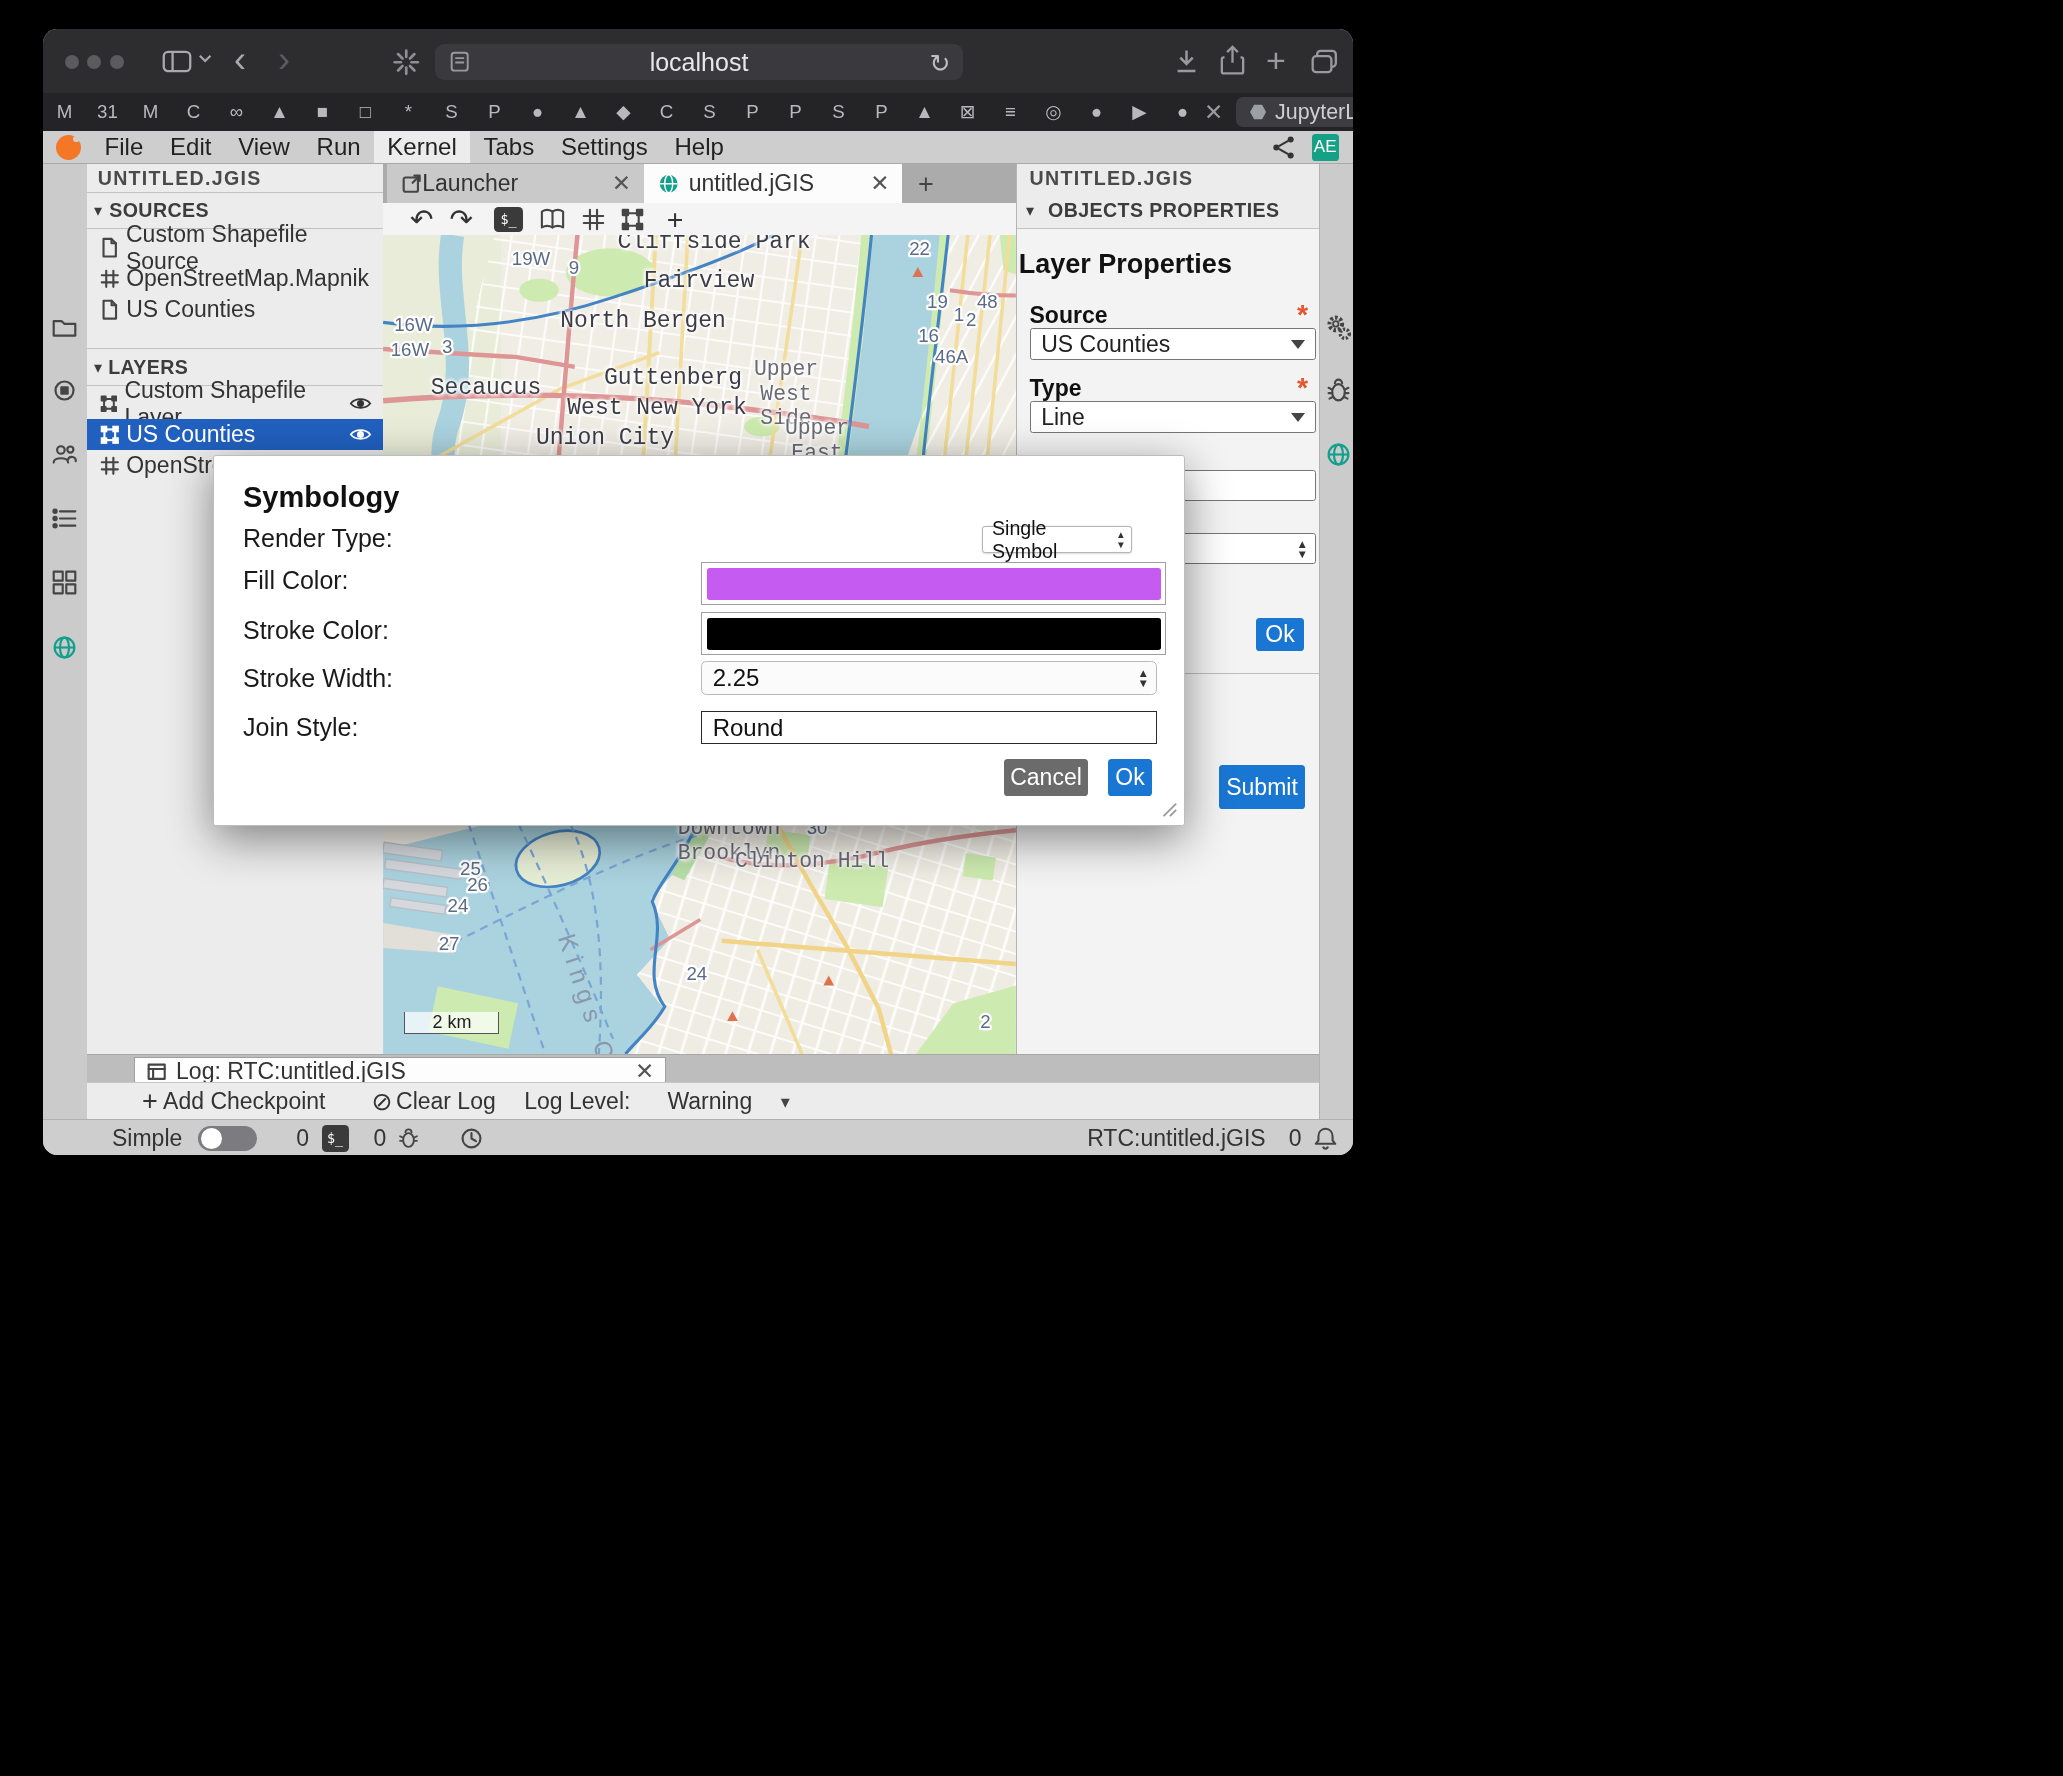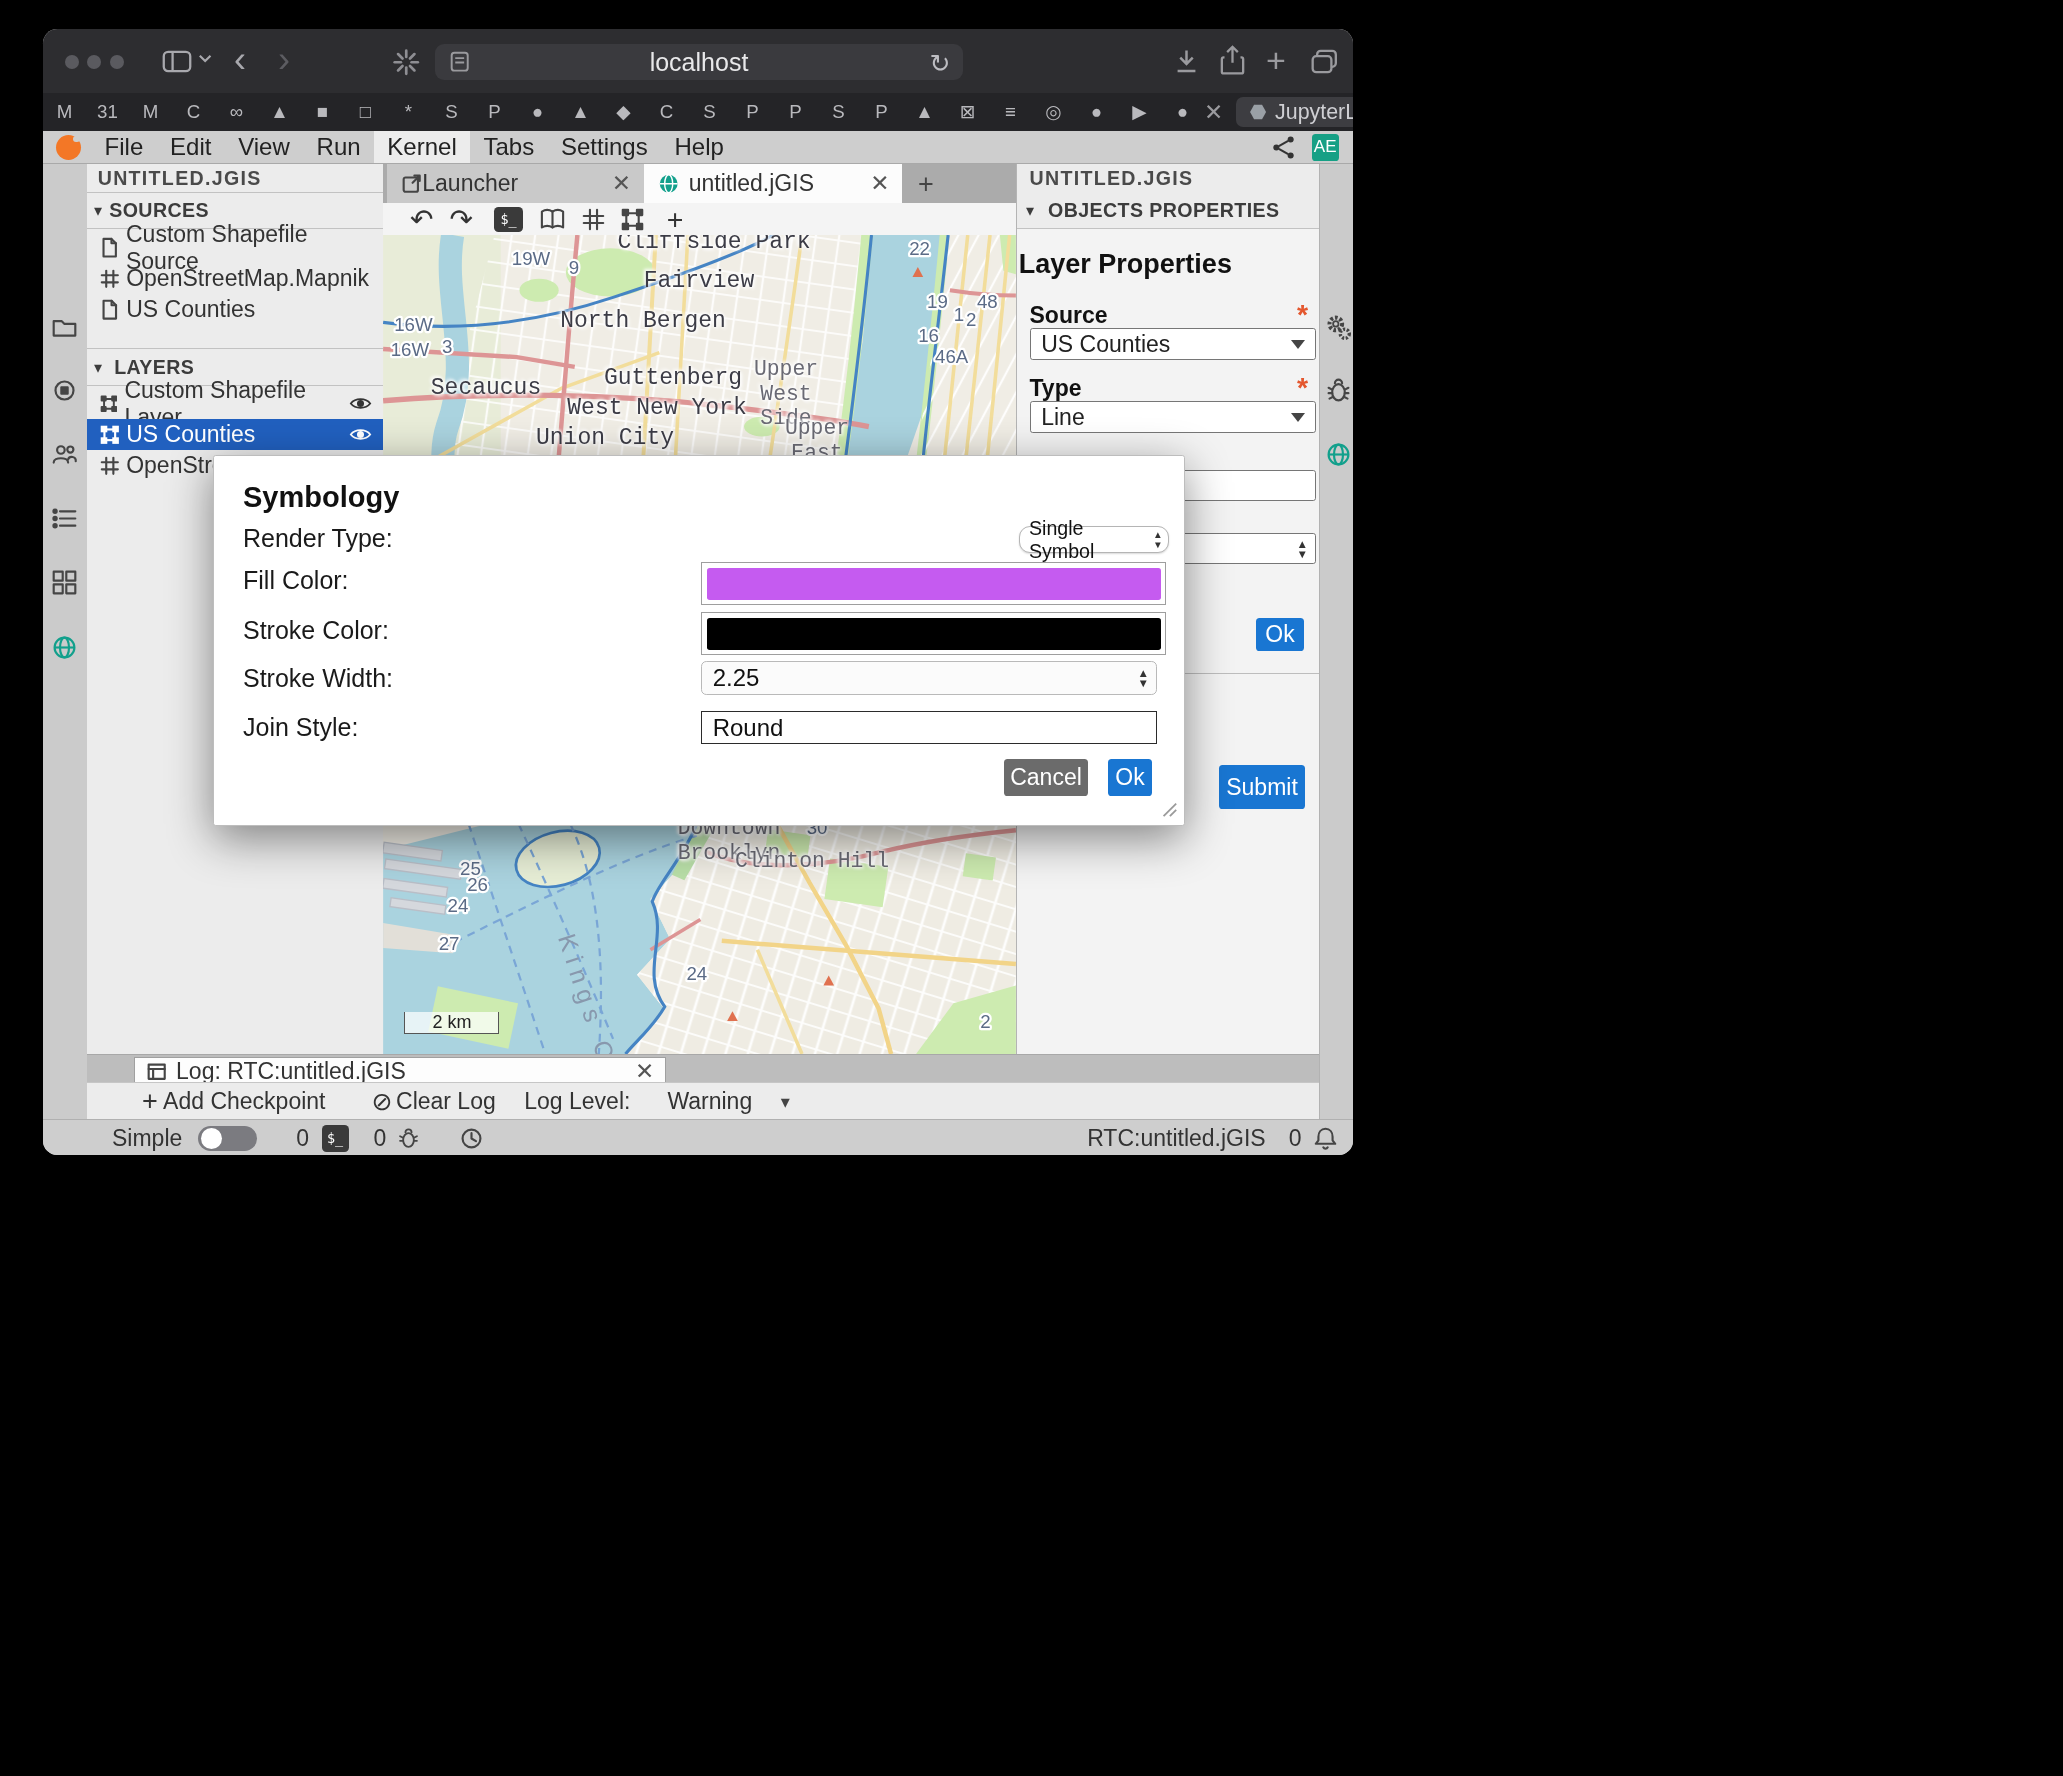--- a/index.html
+++ b/index.html
@@ -256,21 +256,21 @@
     <div class="treeitem abs" style="left:0;top:130px;width:297px">
       <svg class="icsvg" style="margin-left:12.5px" width="19.6" height="21.4" viewBox="0 0 22 24">
           <path d="M4,2 h9 l5,5 v15 h-14 z"></path>
           <path d="M13,2 v5 h5"></path>
         </svg>
       <span style="margin-left:7.1px">US Counties</span>
     </div>
 
     <div class="abs" style="left:0;top:184px;width:297px;height:36px;border-top:0.9px solid #c2c2c2;border-bottom:0.9px solid #c2c2c2;display:flex;align-items:center">
       <span style="margin-left:7.1px;font-size:16px;color:#3c3c3c">▾</span>
-      <span class="sechead" style="margin-left:12px">LAYERS</span>
+      <span class="sechead" style="margin-left:6px">LAYERS</span>
     </div>
     <div class="treeitem abs" style="left:0;top:224px;width:297px">
       <svg class="icsvg" style="margin-left:12.5px" width="19.6" height="19.6" viewBox="0 0 22 22">
           <rect x="5" y="5" width="12" height="12"></rect>
           <rect x="2" y="2" width="5" height="5" fill="#454545"></rect>
           <rect x="15" y="2" width="5" height="5" fill="#454545"></rect>
           <rect x="2" y="15" width="5" height="5" fill="#454545"></rect>
           <rect x="15" y="15" width="5" height="5" fill="#454545"></rect>
         </svg>
       <span style="margin-left:7.1px">Custom Shapefile Layer</span>
@@ -590,21 +590,21 @@
           <path d="M13,3 c5,0 8,4 8,9 v4 l3,4 h-22 l3,-4 v-4 c0,-5 3,-9 8,-9 z"></path>
           <path d="M10.5,24 a2.8,2.8 0 0 0 5,0"></path>
         </svg>
     </div>
   </div>
 
   <div class="dialog">
     <div class="abs" style="left:29px;top:25px;font-size:29px;font-weight:bold;color:#111">Symbology</div>
 
     <div class="dlabel" style="top:68px">Render Type:</div>
-    <div class="abs" style="left:805px;top:70px;width:148px;height:25px;background:#fff;border:0.9px solid #b5b5b5;border-radius:11px;box-shadow:0 0.9px 1.8px rgba(0,0,0,.15);display:flex;align-items:center;font-size:19.6px;color:#111">
+    <div class="abs" style="left:768px;top:70px;width:148px;height:25px;background:#fff;border:0.9px solid #b5b5b5;border-radius:3px;box-shadow:0 0.9px 1.8px rgba(0,0,0,.15);display:flex;align-items:center;font-size:19.6px;color:#111">
       <span style="margin-left:9px">Single Symbol</span>
       <div class="updown" style="margin-left:auto;margin-right:5.3px">
         <span style="font-size:9.8px">▲</span>
         <span style="font-size:9.8px">▼</span>
       </div>
     </div>
 
     <div class="dlabel" style="top:110px">Fill Color:</div>
     <div class="swatch" style="top:106px">
       <div class="swfill" style="background:#c55bf0"></div>

